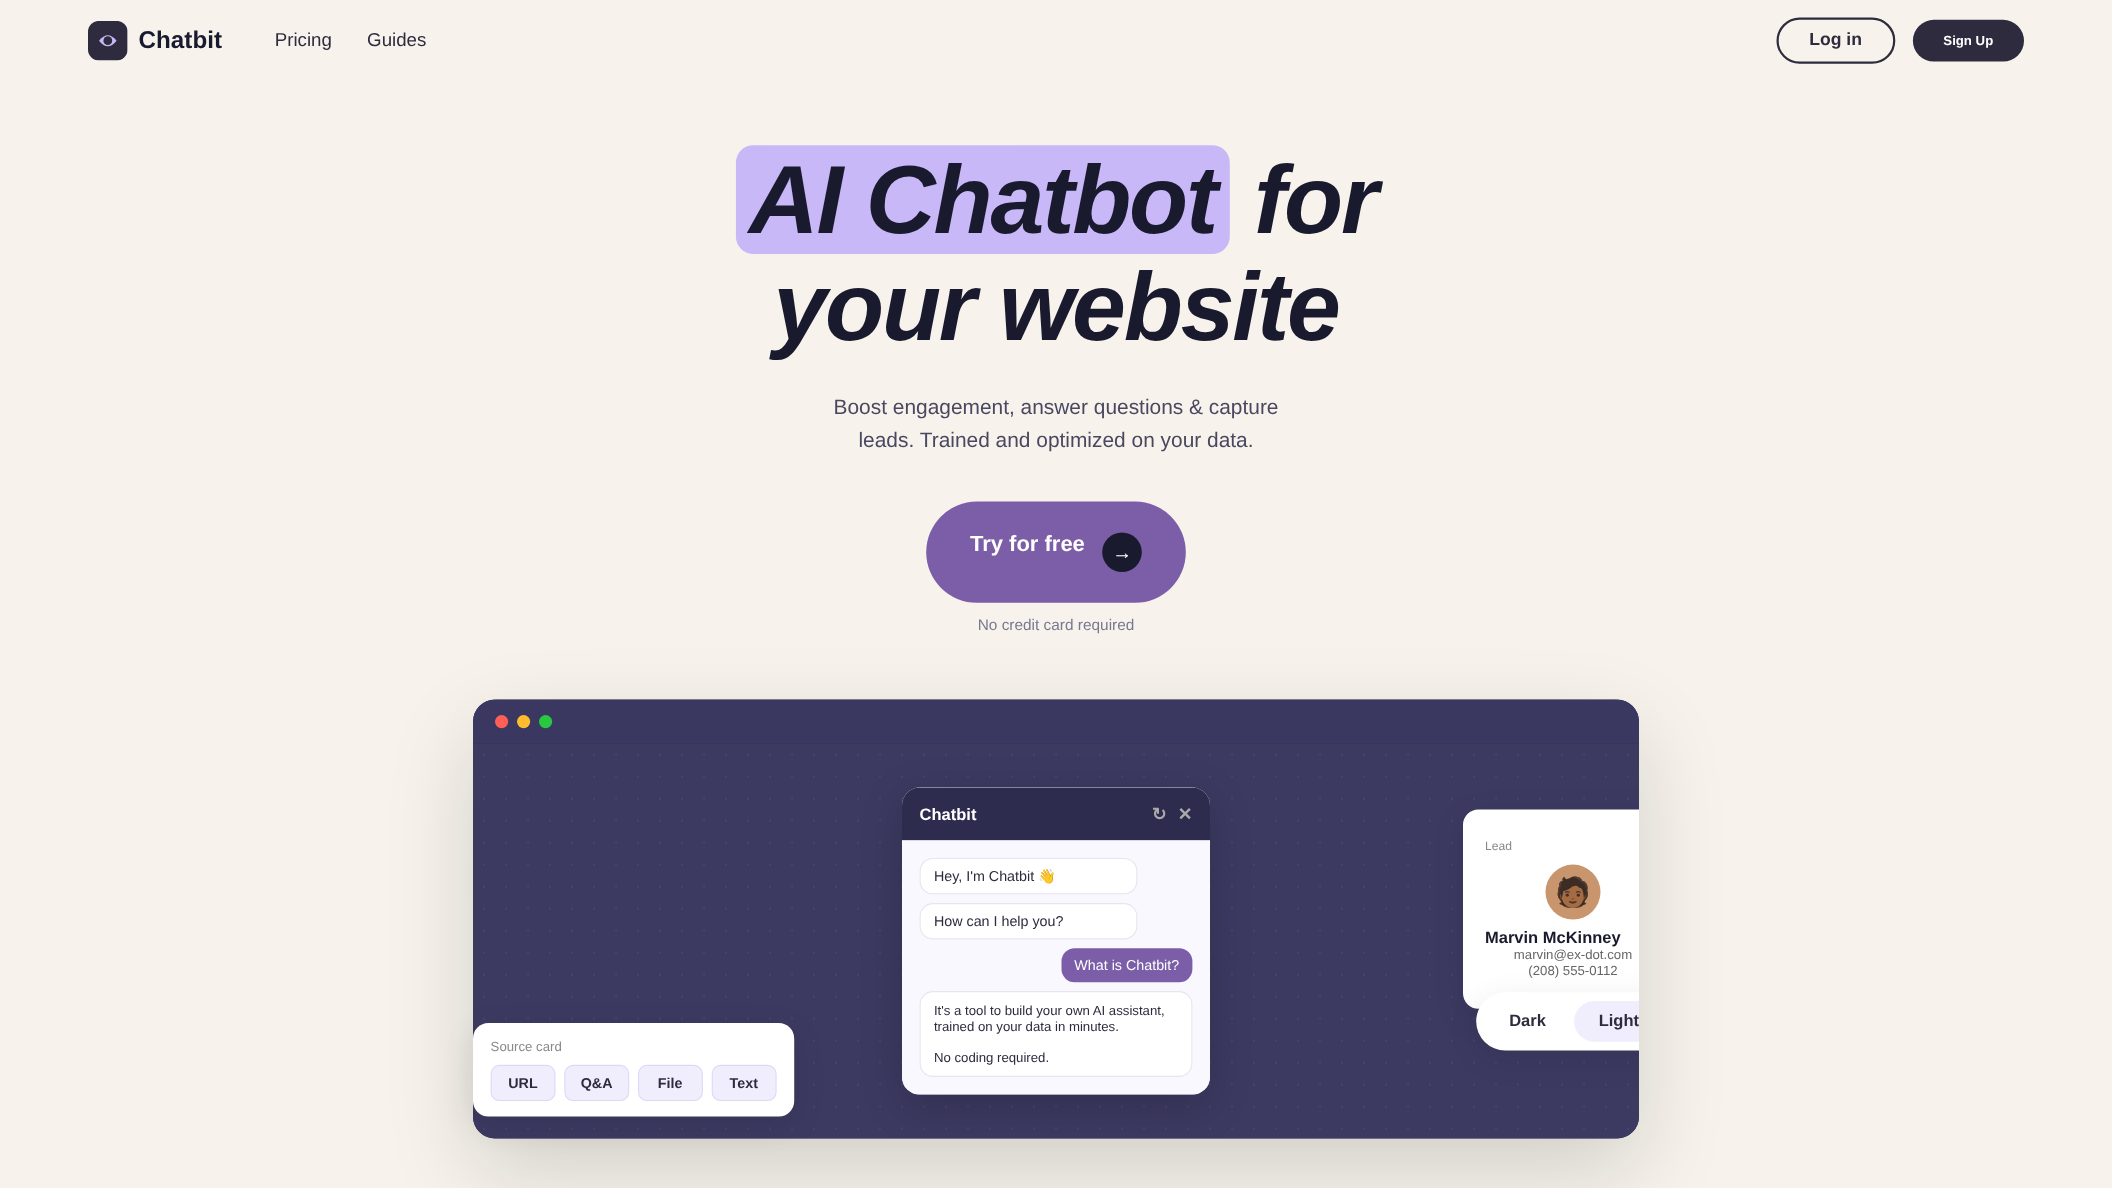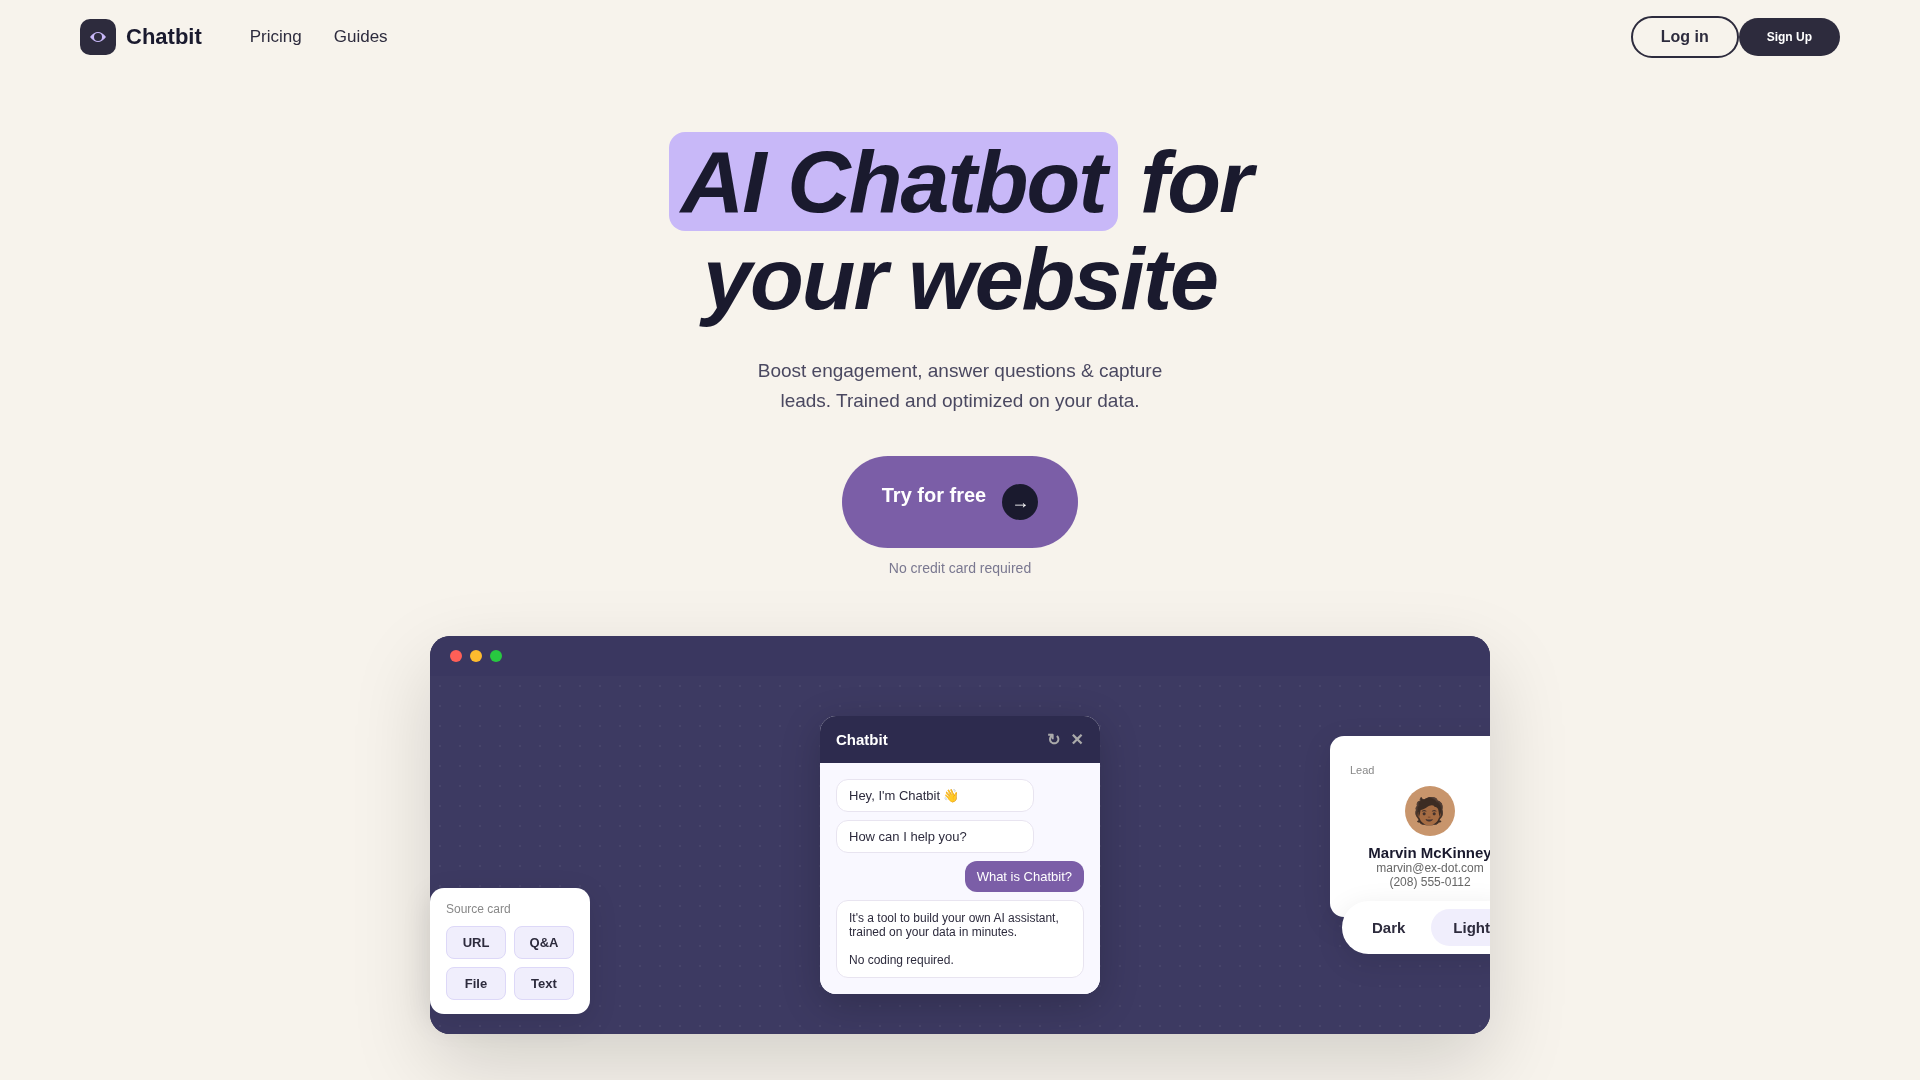--- a/index.html
+++ b/index.html
@@ -41,20 +41,21 @@
     }
     .nav-link {
       font-size: 17px;
       color: #2d2b3d;
       text-decoration: none;
       font-weight: 500;
     }
     .nav-right {
       display: flex;
       align-items: center;
+      gap: 16px;
     }
     .btn-login {
       border: 2px solid #2d2b3d;
       background: transparent;
       color: #2d2b3d;
       padding: 10px 28px;
       border-radius: 50px;
       font-size: 16px;
       font-weight: 600;
       cursor: pointer;
@@ -270,21 +271,21 @@
       box-shadow: 0 8px 30px rgba(0,0,0,0.1);
       min-width: 160px;
     }
     .card-source-title {
       font-size: 12px;
       color: #888;
       margin-bottom: 10px;
     }
     .source-grid {
       display: grid;
-      grid-template-columns: 1fr 1fr;
+      grid-template-columns: 1fr 1fr 1fr 1fr;
       gap: 8px;
     }
     .source-tag {
       background: #f0eefc;
       border: 1px solid #ddd8f8;
       border-radius: 8px;
       padding: 8px 14px;
       font-size: 13px;
       font-weight: 600;
       color: #2d2b3d;
@@ -314,21 +315,21 @@
       margin: 0 auto 8px;
       display: flex;
       align-items: center;
       justify-content: center;
       font-size: 26px;
     }
     .lead-name {
       font-weight: 700;
       font-size: 15px;
       color: #1a1a2e;
-      text-align: center;
+      text-align: left;
     }
     .lead-email, .lead-phone {
       font-size: 12px;
       color: #666;
       text-align: center;
     }
 
     .card-dark-light {
       position: absolute;
       right: -30px;

